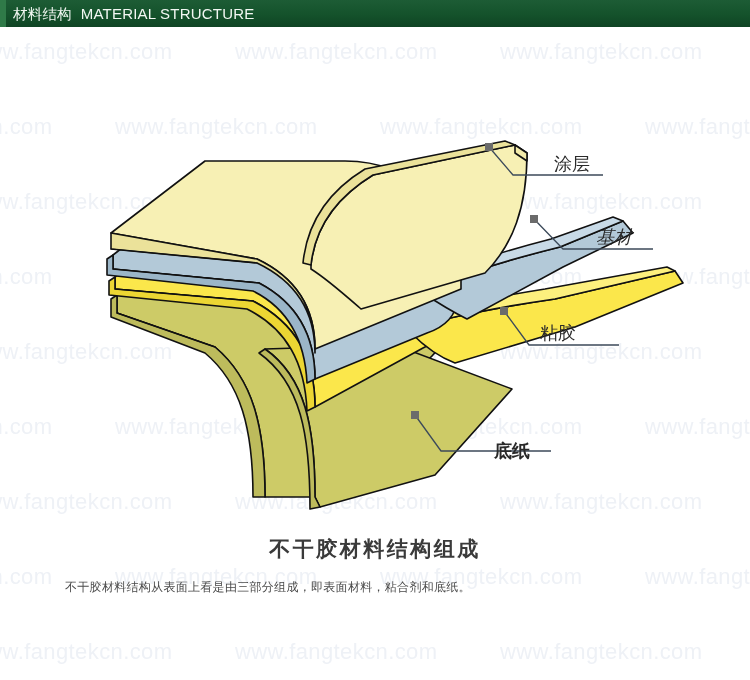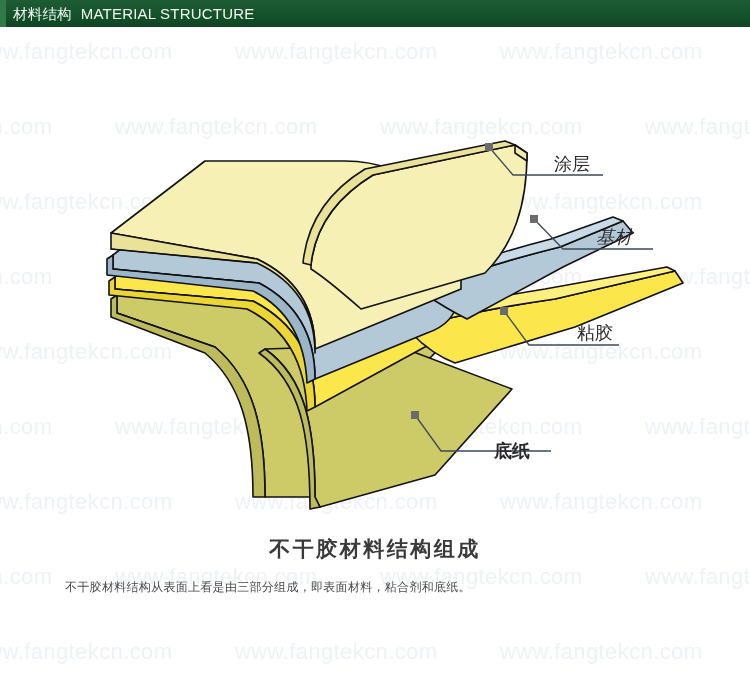--- a/index.html
+++ b/index.html
@@ -87,21 +87,21 @@
   .callout-label {
     position: absolute;
     color: #2a2a2a;
     font-size: 18px;
     white-space: nowrap;
     z-index: 12;
     font-family: "Liberation Sans", "DejaVu Sans", sans-serif;
   }
   #label-coating  { left: 539px; top: 125px; }
   #label-base     { left: 581px; top: 198px; font-style: italic; }
-  #label-adhesive { left: 562px; top: 294px; }
+  #label-adhesive { left: 525px; top: 294px; }
   #label-liner    { left: 479px; top: 412px; font-weight: bold; }
 
   
   #text-block {
     position: absolute;
     left: 0;
     top: 527px;
     width: 750px;
     z-index: 15;
   }

